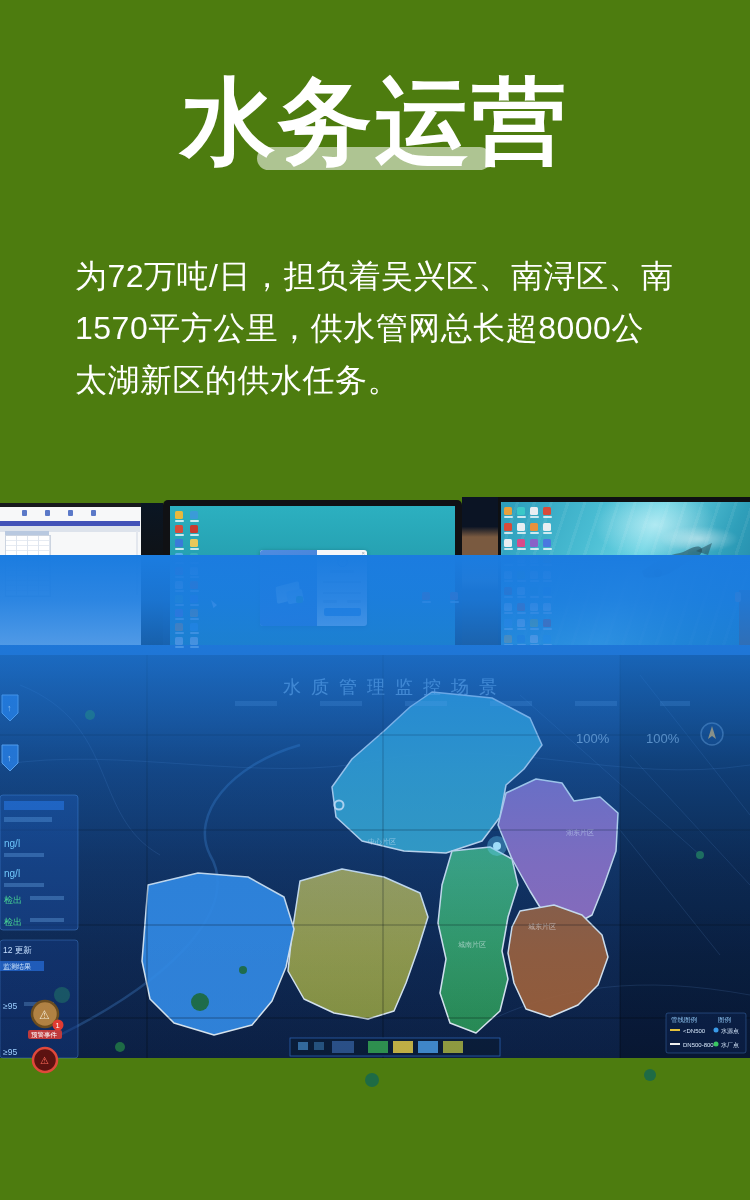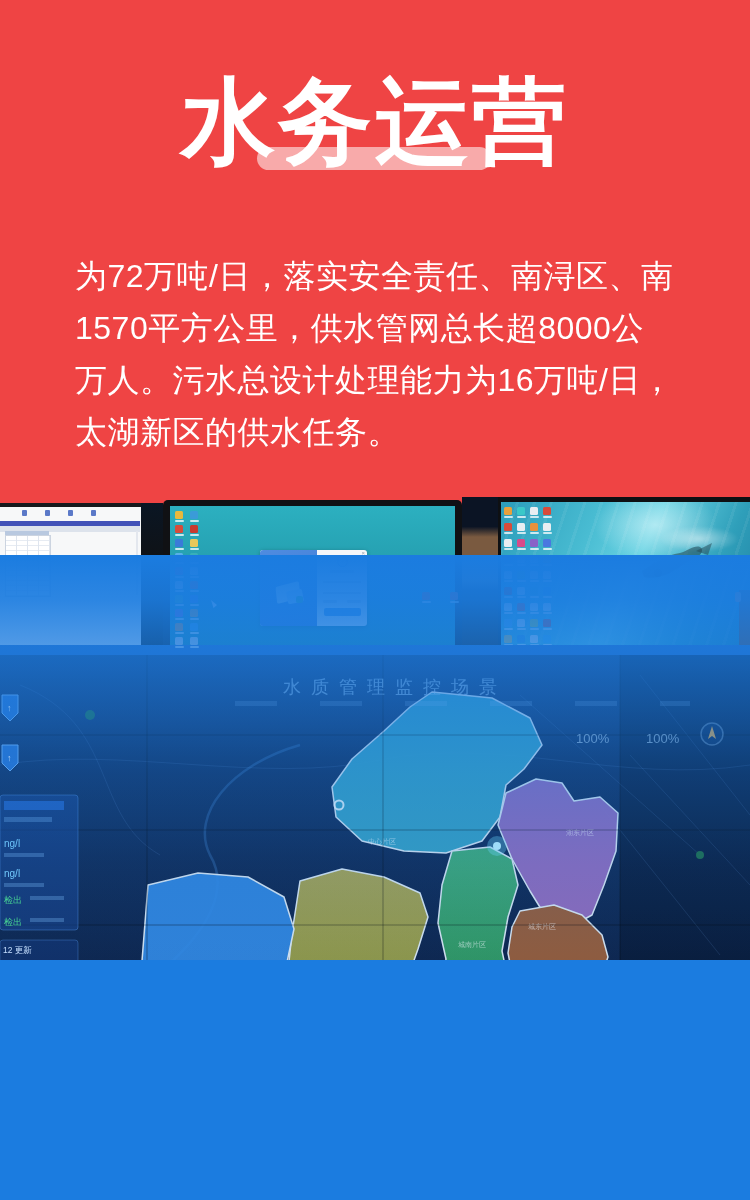--- a/index.html
+++ b/index.html
@@ -1,18 +1,18 @@
 <!DOCTYPE html>
 <html><head>
 <meta charset="utf-8">
 <style>
   html,body{margin:0;padding:0;background:#1b7ce0;}
   body{width:750px;height:1200px;position:relative;overflow:hidden;
        font-family:"Liberation Sans",sans-serif;}
-  .page{position:absolute;inset:0;width:750px;height:960px;background:#ef4444;overflow:hidden;}
+  .page{position:absolute;inset:0;width:750px;height:1200px;background:#4d7c0f;overflow:hidden;}
 
   
   .title-pill{position:absolute;left:257px;top:147px;width:234px;height:23px;border-radius:12px;
        background:rgba(255,255,255,0.55);z-index:4;}
   .page-title{position:absolute;top:70px;left:50%;transform:translateX(-50%);margin:0;z-index:5;
        font-family:"DejaVu Serif","Liberation Serif",serif;font-weight:700;
        font-size:94px;line-height:1.1;color:#ffffff;letter-spacing:3px;white-space:nowrap;}
 
   
   .para{position:absolute;left:75px;top:250px;z-index:5;color:#ffffff;font-size:32px;
@@ -374,19 +374,18 @@
           <span class="dicon" style="background: rgb(216, 67, 58);"></span>
           <span class="dicon" style="background: rgb(68, 184, 232);"></span>
         </div>
       <div class="chair"></div>
     </div>
   </div>
 
   <div class="blue-fade"></div>
 
   <div class="para">
-    <div>为72万吨/日，落实安全责任、南浔区、南</div>
+    <div>为72万吨/日，担负着吴兴区、南浔区、南</div>
     <div>1570平方公里，供水管网总长超8000公</div>
-    <div>万人。污水总设计处理能力为16万吨/日，</div>
     <div>太湖新区的供水任务。</div>
   </div>
 
 </div>
 
 </body></html>

